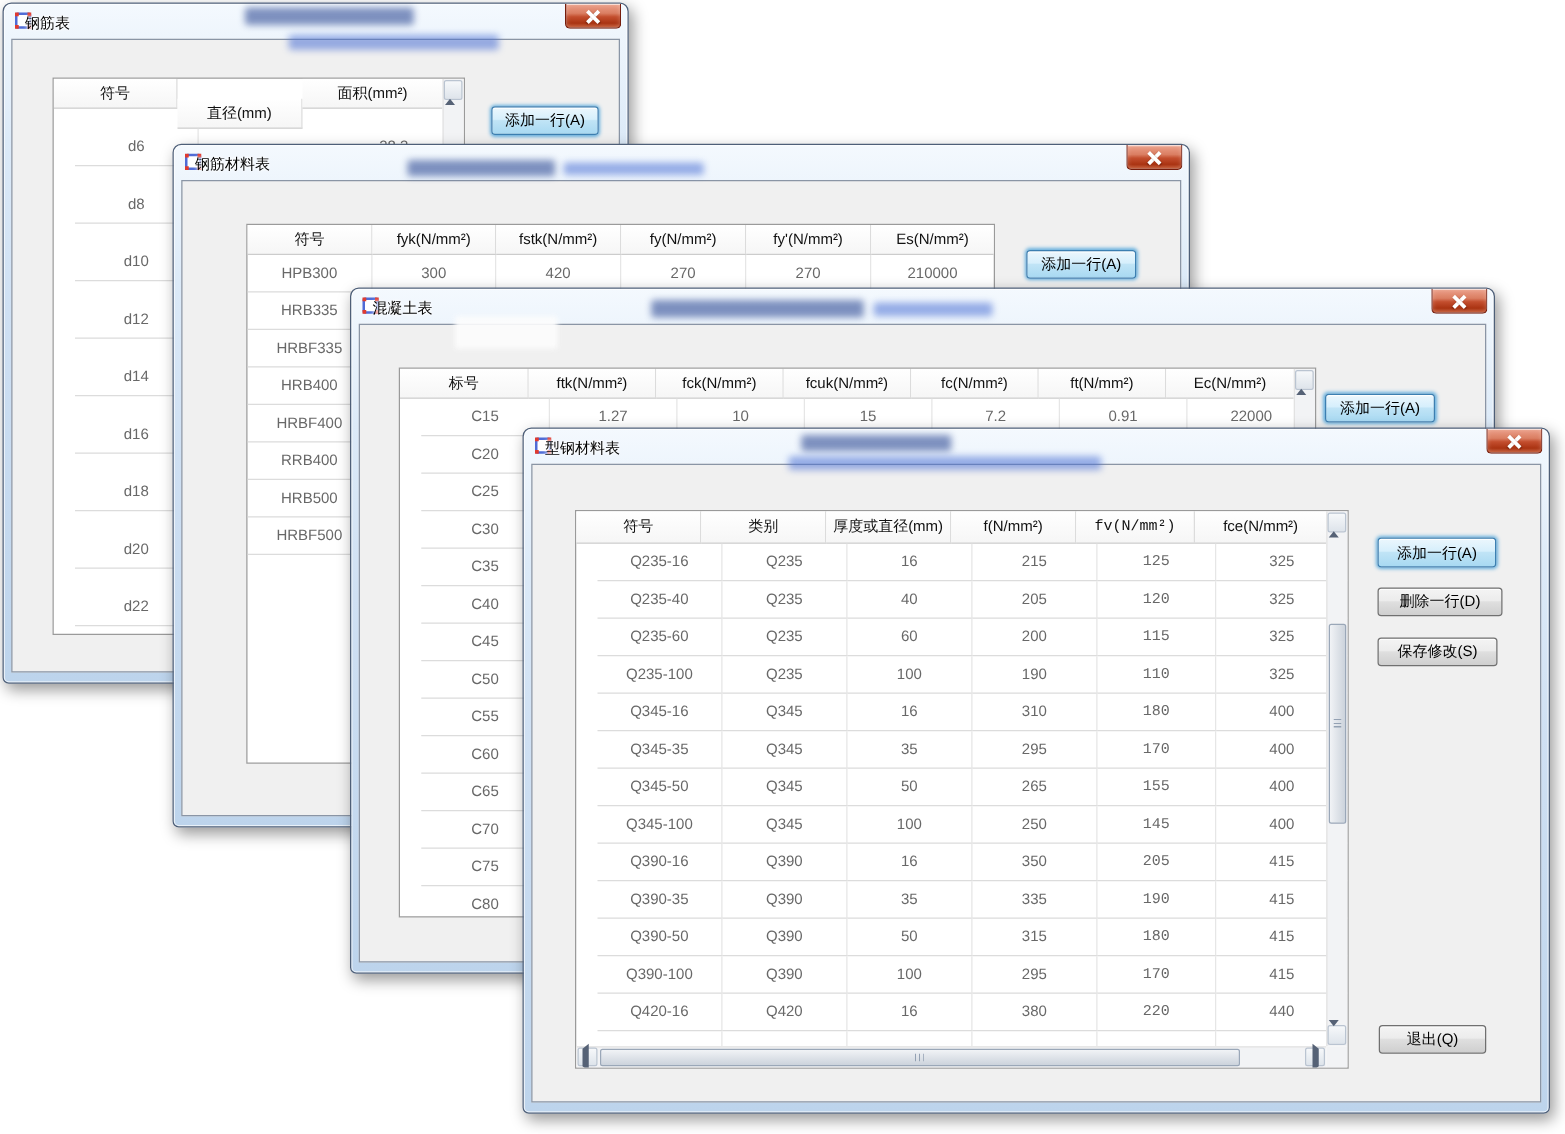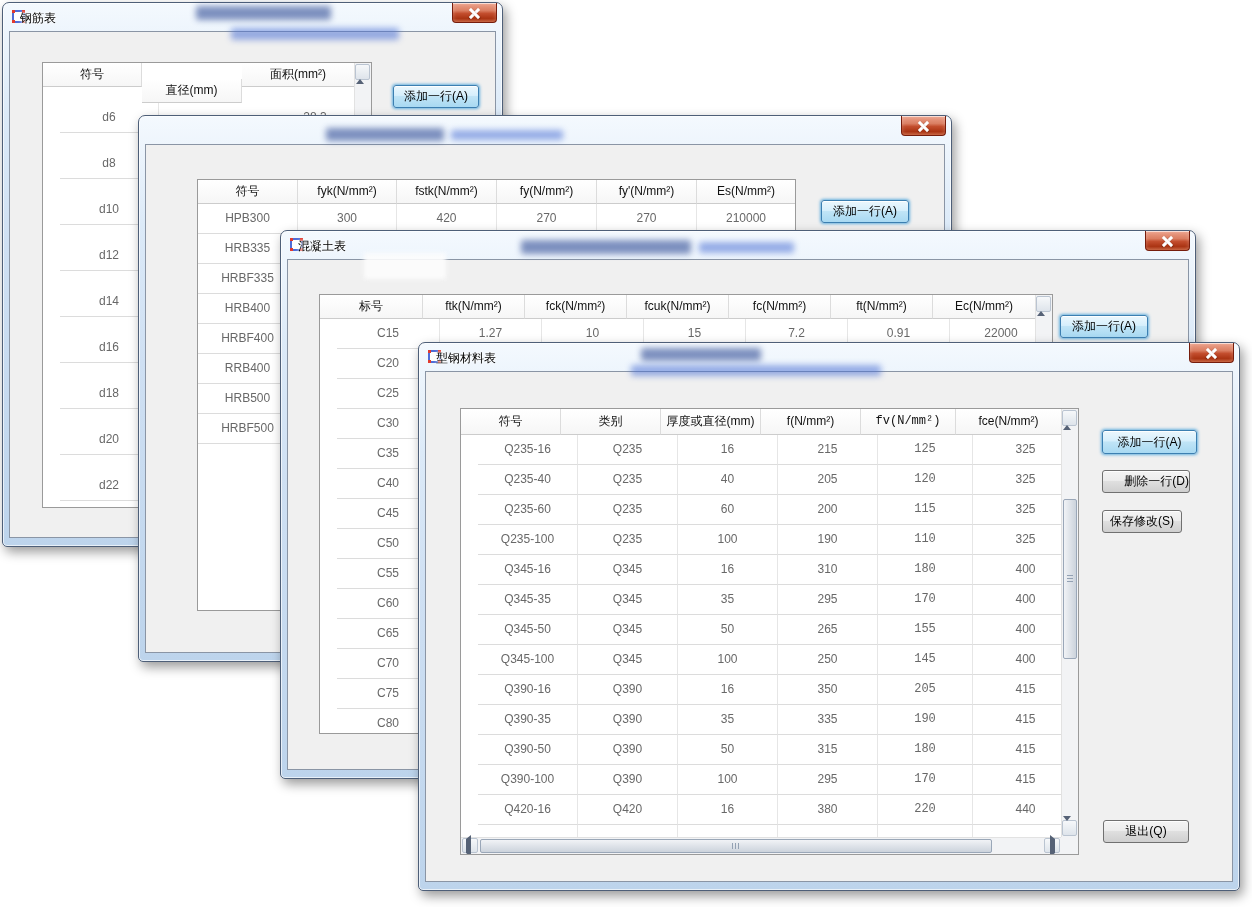--- a/index.html
+++ b/index.html
@@ -235,20 +235,29 @@
         <div class="sb-btn" style="left:0;top:1px;"><span class="tri up"></span></div>
       </div>
     </div>
     <div class="btn btn-default" style="left:383px;top:53px;width:86px;height:23px;">添加一行(A)</div>
   </div>
   <div class="ghost dark" style="left:193px;top:3px;width:135px;height:14px;"></div>
   <div class="ghost blue" style="left:228px;top:25px;width:168px;height:12px;"></div>
 </div>
 
 <div class="window" style="left:138px;top:115px;width:814px;height:547px;">
+  <div class="titlebar">
+    <span class="win-icon">
+        <i></i>
+        <i></i>
+        <i></i>
+        <i></i>
+      </span>
+    <span class="win-title">钢筋材料表</span>
+  </div>
   <div class="close-btn" style="right:5px;">
     <span class="x-glyph"></span>
   </div>
   <div class="client">
     <div class="table t2" style="left:51px;top:34px;width:597px;height:430px;">
       <div class="thead">
           <div class="th">符号</div>
           <div class="th">fyk(N/mm²)</div>
           <div class="th">fstk(N/mm²)</div>
           <div class="th">fy(N/mm²)</div>
@@ -634,19 +643,19 @@
         <div class="sb-btn" style="left:0;bottom:1px;"><span class="tri down"></span></div>
       </div>
       <div class="sb-h" style="right:17px;">
         <div class="sb-btn h" style="left:1px;top:0;"><span class="tri left"></span></div>
         <div class="sb-thumb-h" style="left:19px;width:512px;"></div>
         <div class="sb-btn h" style="right:1px;top:0;"><span class="tri right"></span></div>
       </div>
       <div class="sb-corner"></div>
     </div>
     <div class="btn btn-default" style="left:676px;top:58px;width:95px;height:24px;line-height:22px;">添加一行(A)</div>
-    <div class="btn" style="left:676px;top:98px;width:88px;height:23px;text-align:right;">删除一行(D)</div>
-    <div class="btn" style="left:676px;top:138px;width:80px;height:23px;">保存修改(S)</div>
+    <div class="btn" style="left:676px;top:98px;width:100px;height:23px;">删除一行(D)</div>
+    <div class="btn" style="left:676px;top:138px;width:96px;height:23px;">保存修改(S)</div>
     <div class="btn" style="left:677px;top:448px;width:86px;height:23px;">退出(Q)</div>
   </div>
   <div class="ghost dark" style="left:222px;top:5px;width:120px;height:13px;"></div>
   <div class="ghost blue" style="left:212px;top:22px;width:250px;height:11px;"></div>
 </div>
 
 </body></html>

